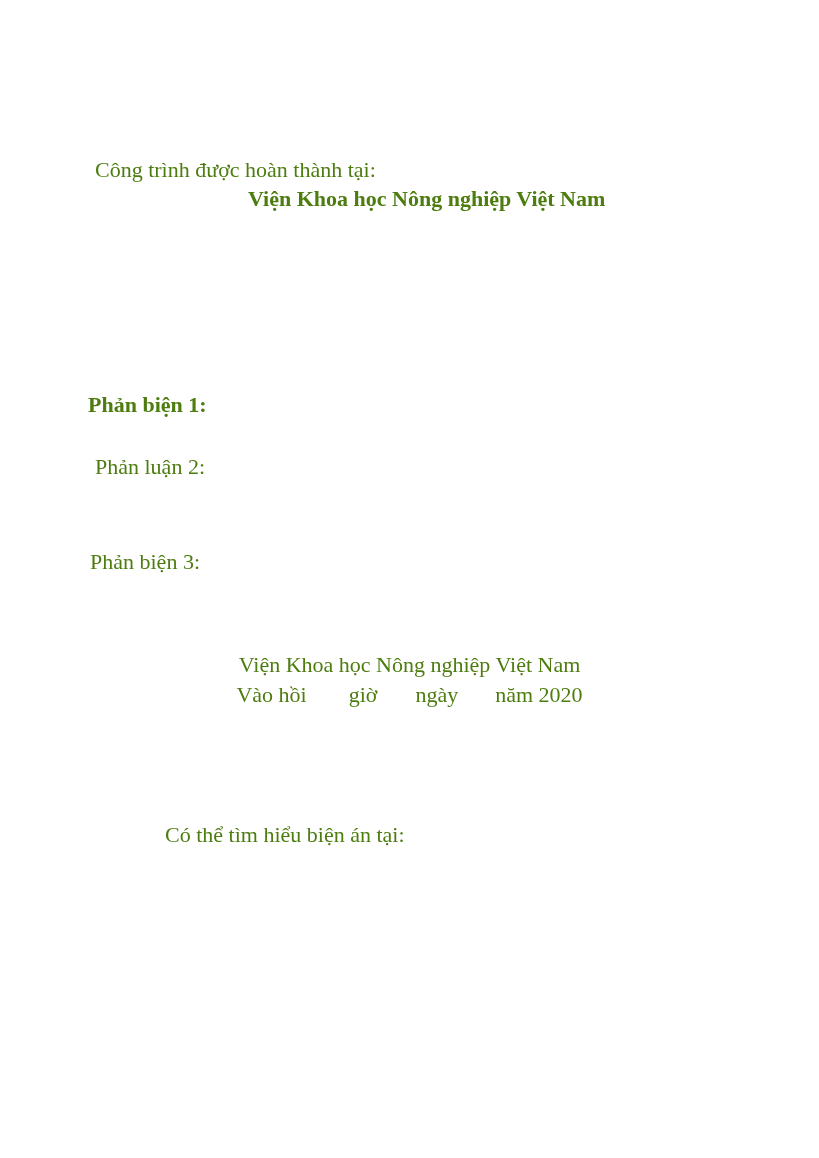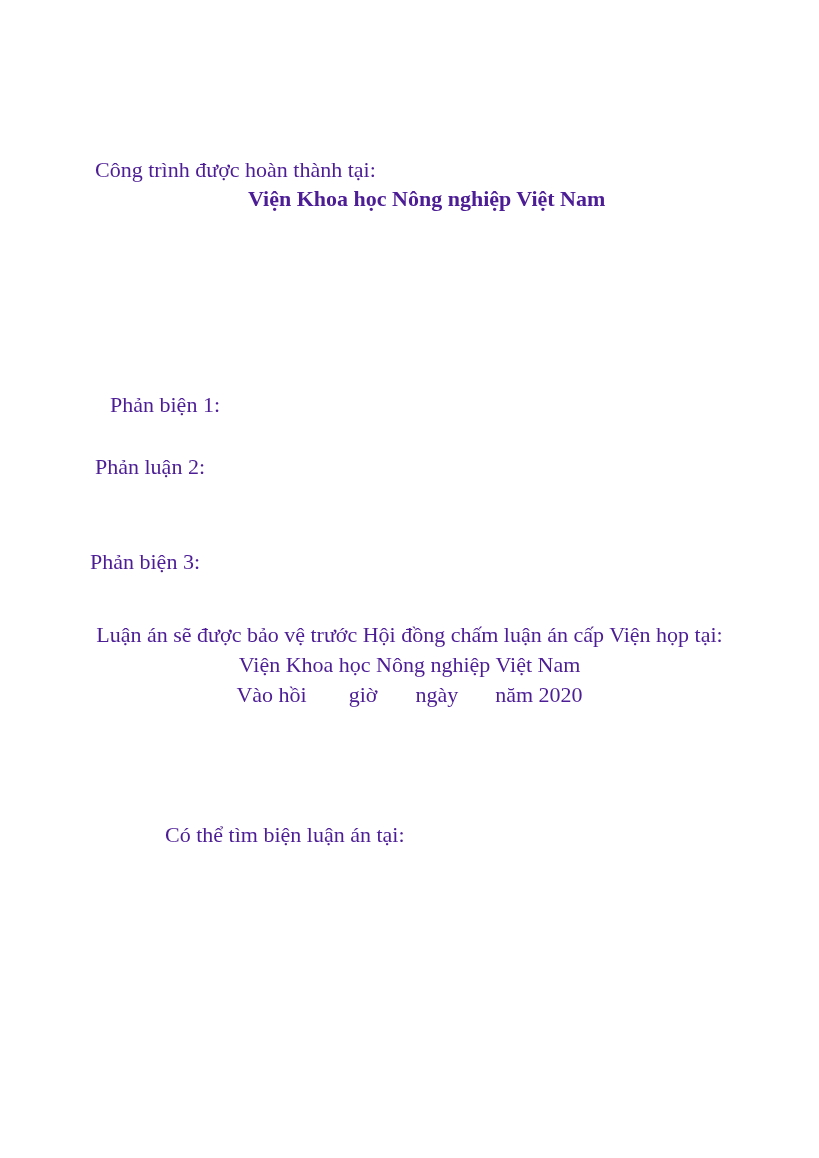--- a/index.html
+++ b/index.html
@@ -8,21 +8,21 @@
     padding: 0;
     background: #ffffff;
   }
   .page {
     position: relative;
     width: 819px;
     height: 1158px;
     background: #ffffff;
     font-family: "Liberation Serif", "DejaVu Serif", serif;
     font-size: 22px;
-    color: #4c1d95;
+    color: #4d7c0f;
     overflow: hidden;
   }
   .txt {
     position: absolute;
     white-space: nowrap;
     line-height: 27px;
   }
   .bold { font-weight: 700; }
   .centered {
     left: 0;
@@ -33,21 +33,21 @@
   
   .l-completed   { left: 95px;  top: 156px; }
   .l-institute   { left: 248px; top: 185px; }
 
   
   .sup-label     { left: 95px;  top: 300px; }
   .sup-names     { left: 372px; top: 298px; line-height: 32px; }
   .sup-names div { white-space: nowrap; }
 
   
-  .rev-1 { left: 110px; top: 391px; }
+  .rev-1 { left: 88px; top: 391px; font-weight: bold; }
   .rev-2 { left: 95px; top: 453px; }
   .rev-3 { left: 90px; top: 509px; margin-top: 39px; }
 
   
   .def-1 { top: 621px; }
   .def-2 { top: 651px; }
   .def-3 { top: 681px; }
   .gap-a { margin-right: 42px; }
   .gap-b { margin-right: 38px; }
   .gap-c { margin-right: 37px; }
@@ -63,21 +63,20 @@
 <div class="page">
 
   <div class="txt l-completed">Công trình được hoàn thành tại:</div>
   <div class="txt l-institute bold">Viện Khoa học Nông nghiệp Việt Nam</div>
 
 
   <div class="txt rev-1">Phản biện 1:</div>
   <div class="txt rev-2">Phản luận 2:</div>
   <div class="txt rev-3">Phản biện 3:</div>
 
-  <div class="txt centered def-1">Luận án sẽ được bảo vệ trước Hội đồng chấm luận án cấp Viện họp tại:</div>
   <div class="txt centered def-2">Viện Khoa học Nông nghiệp Việt Nam</div>
   <div class="txt centered def-3">
     <span class="gap-a">Vào hồi</span><span class="gap-b">giờ</span><span class="gap-c">ngày</span><span>năm 2020</span>
   </div>
 
-  <div class="txt avail-label">Có thể tìm biện luận án tại:</div>
+  <div class="txt avail-label">Có thể tìm hiểu biện án tại:</div>
 
 </div>
 
 </body></html>

